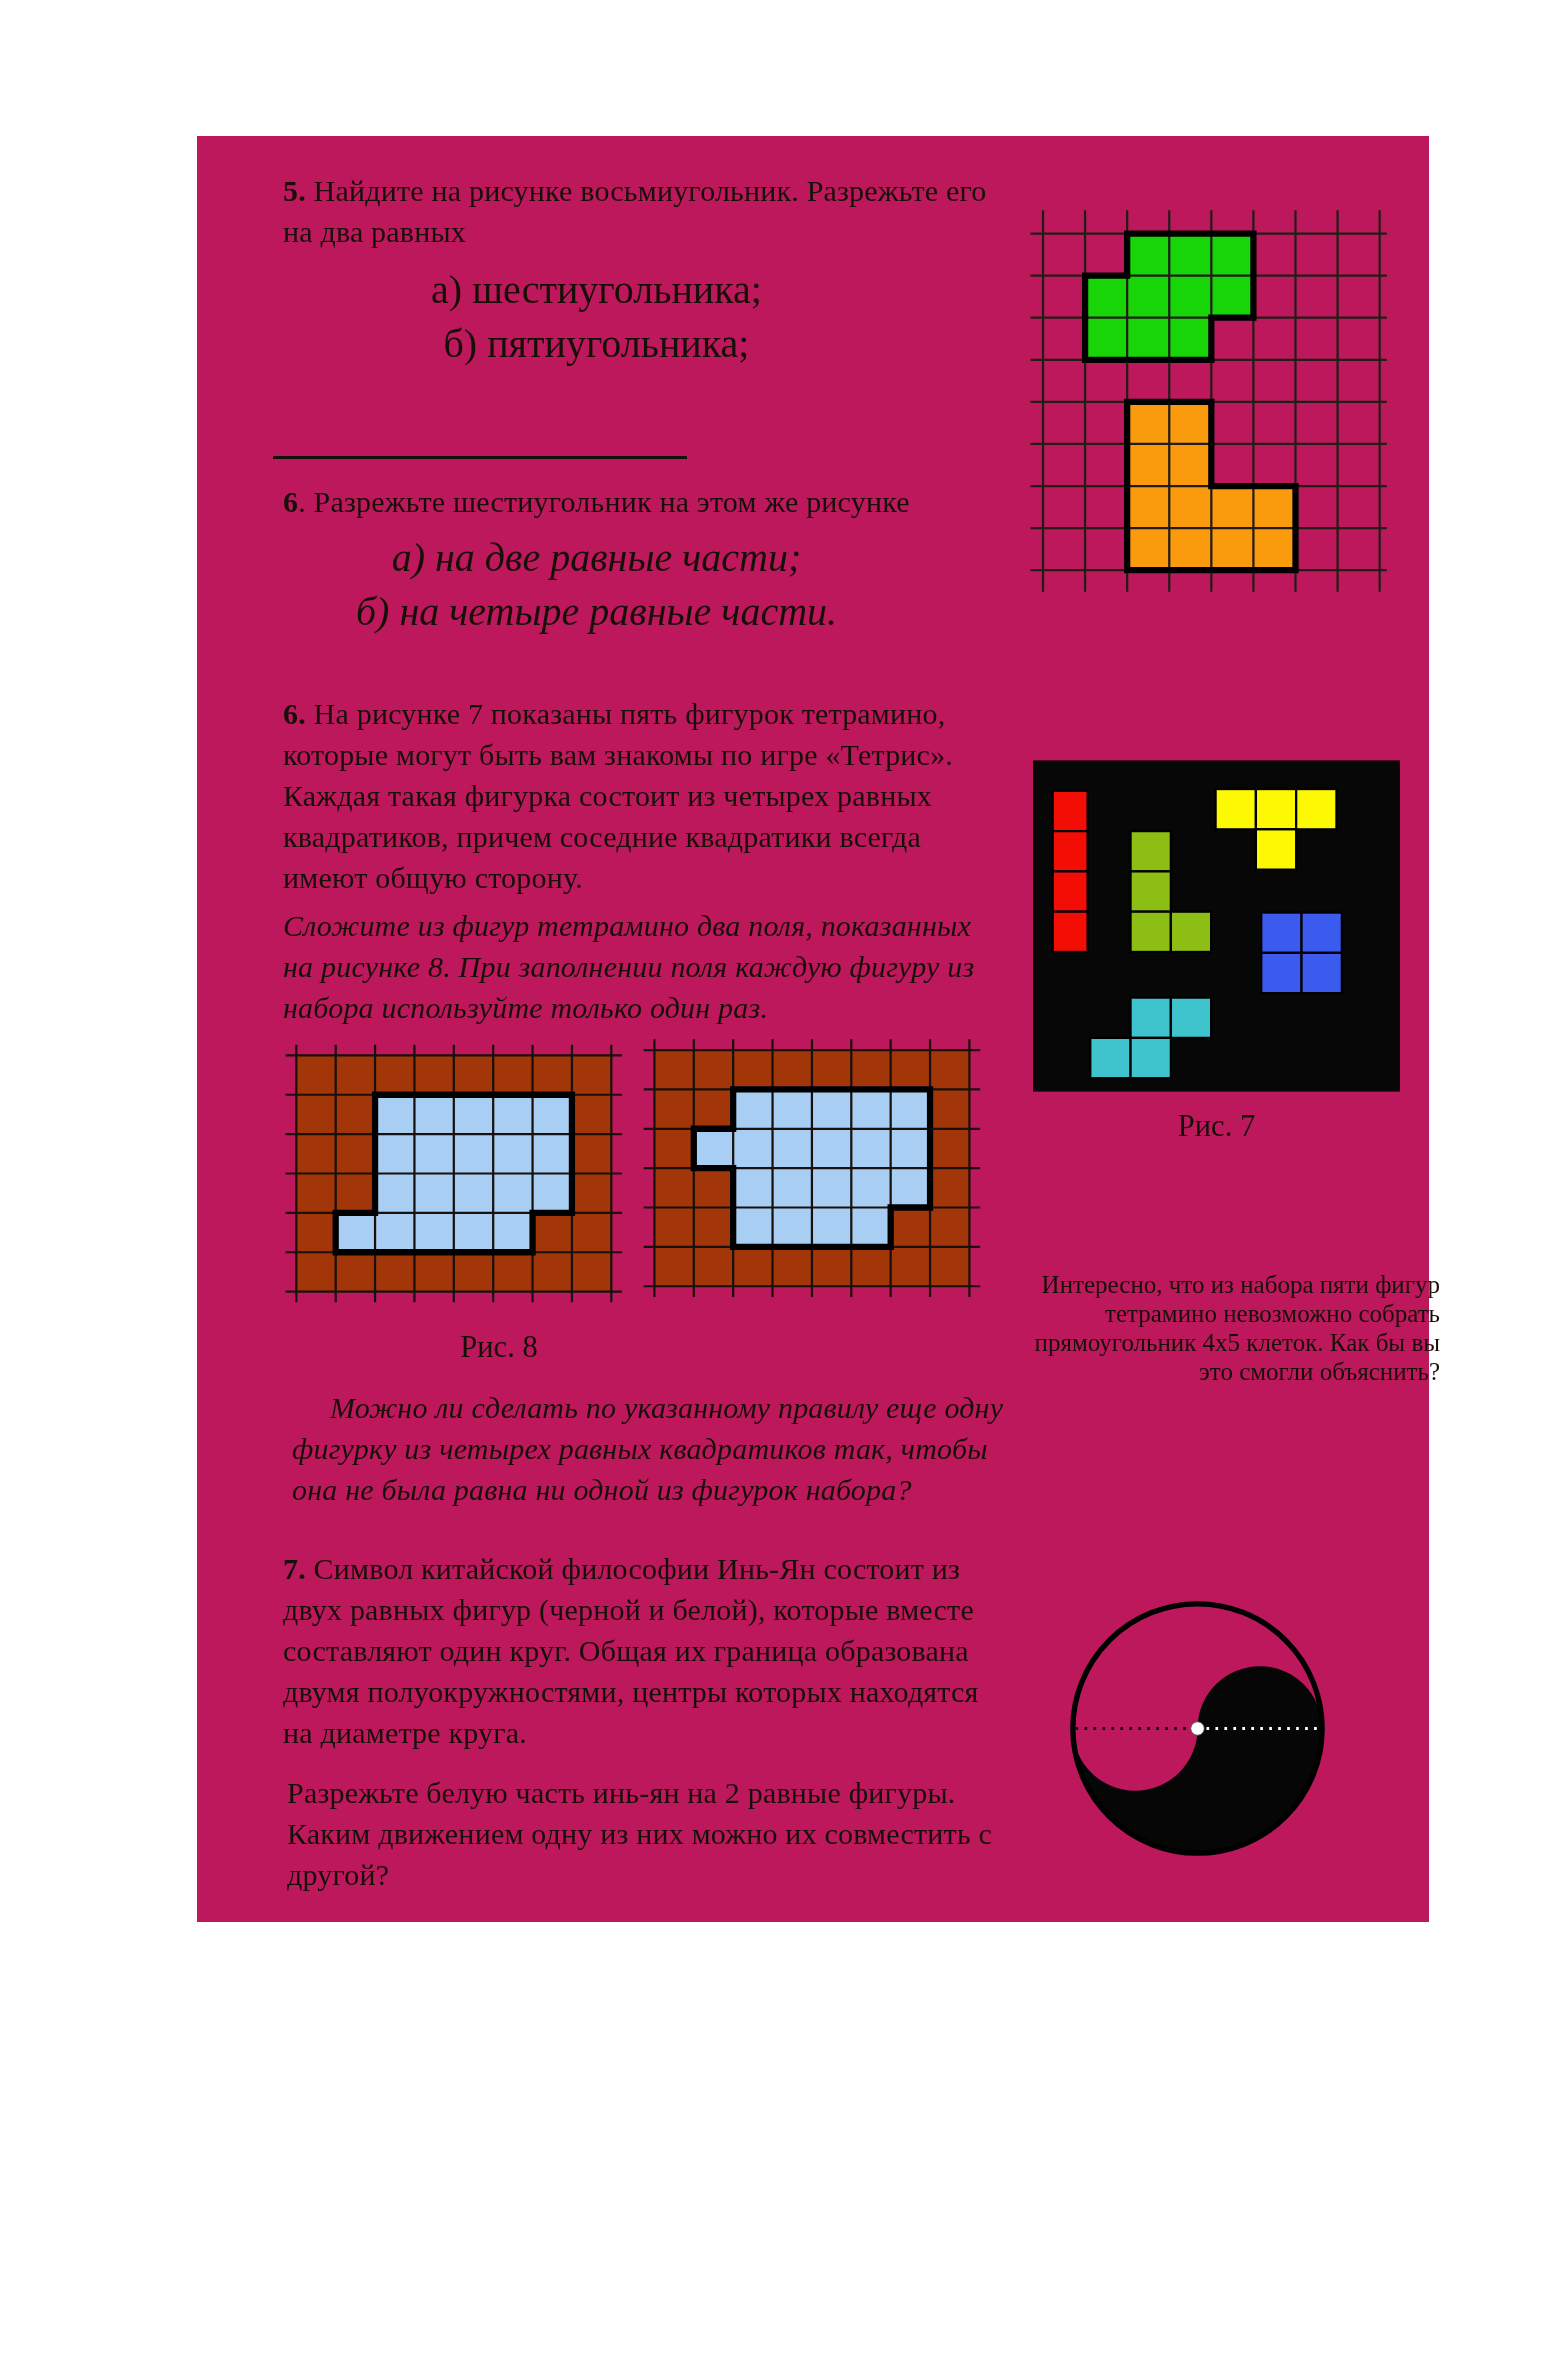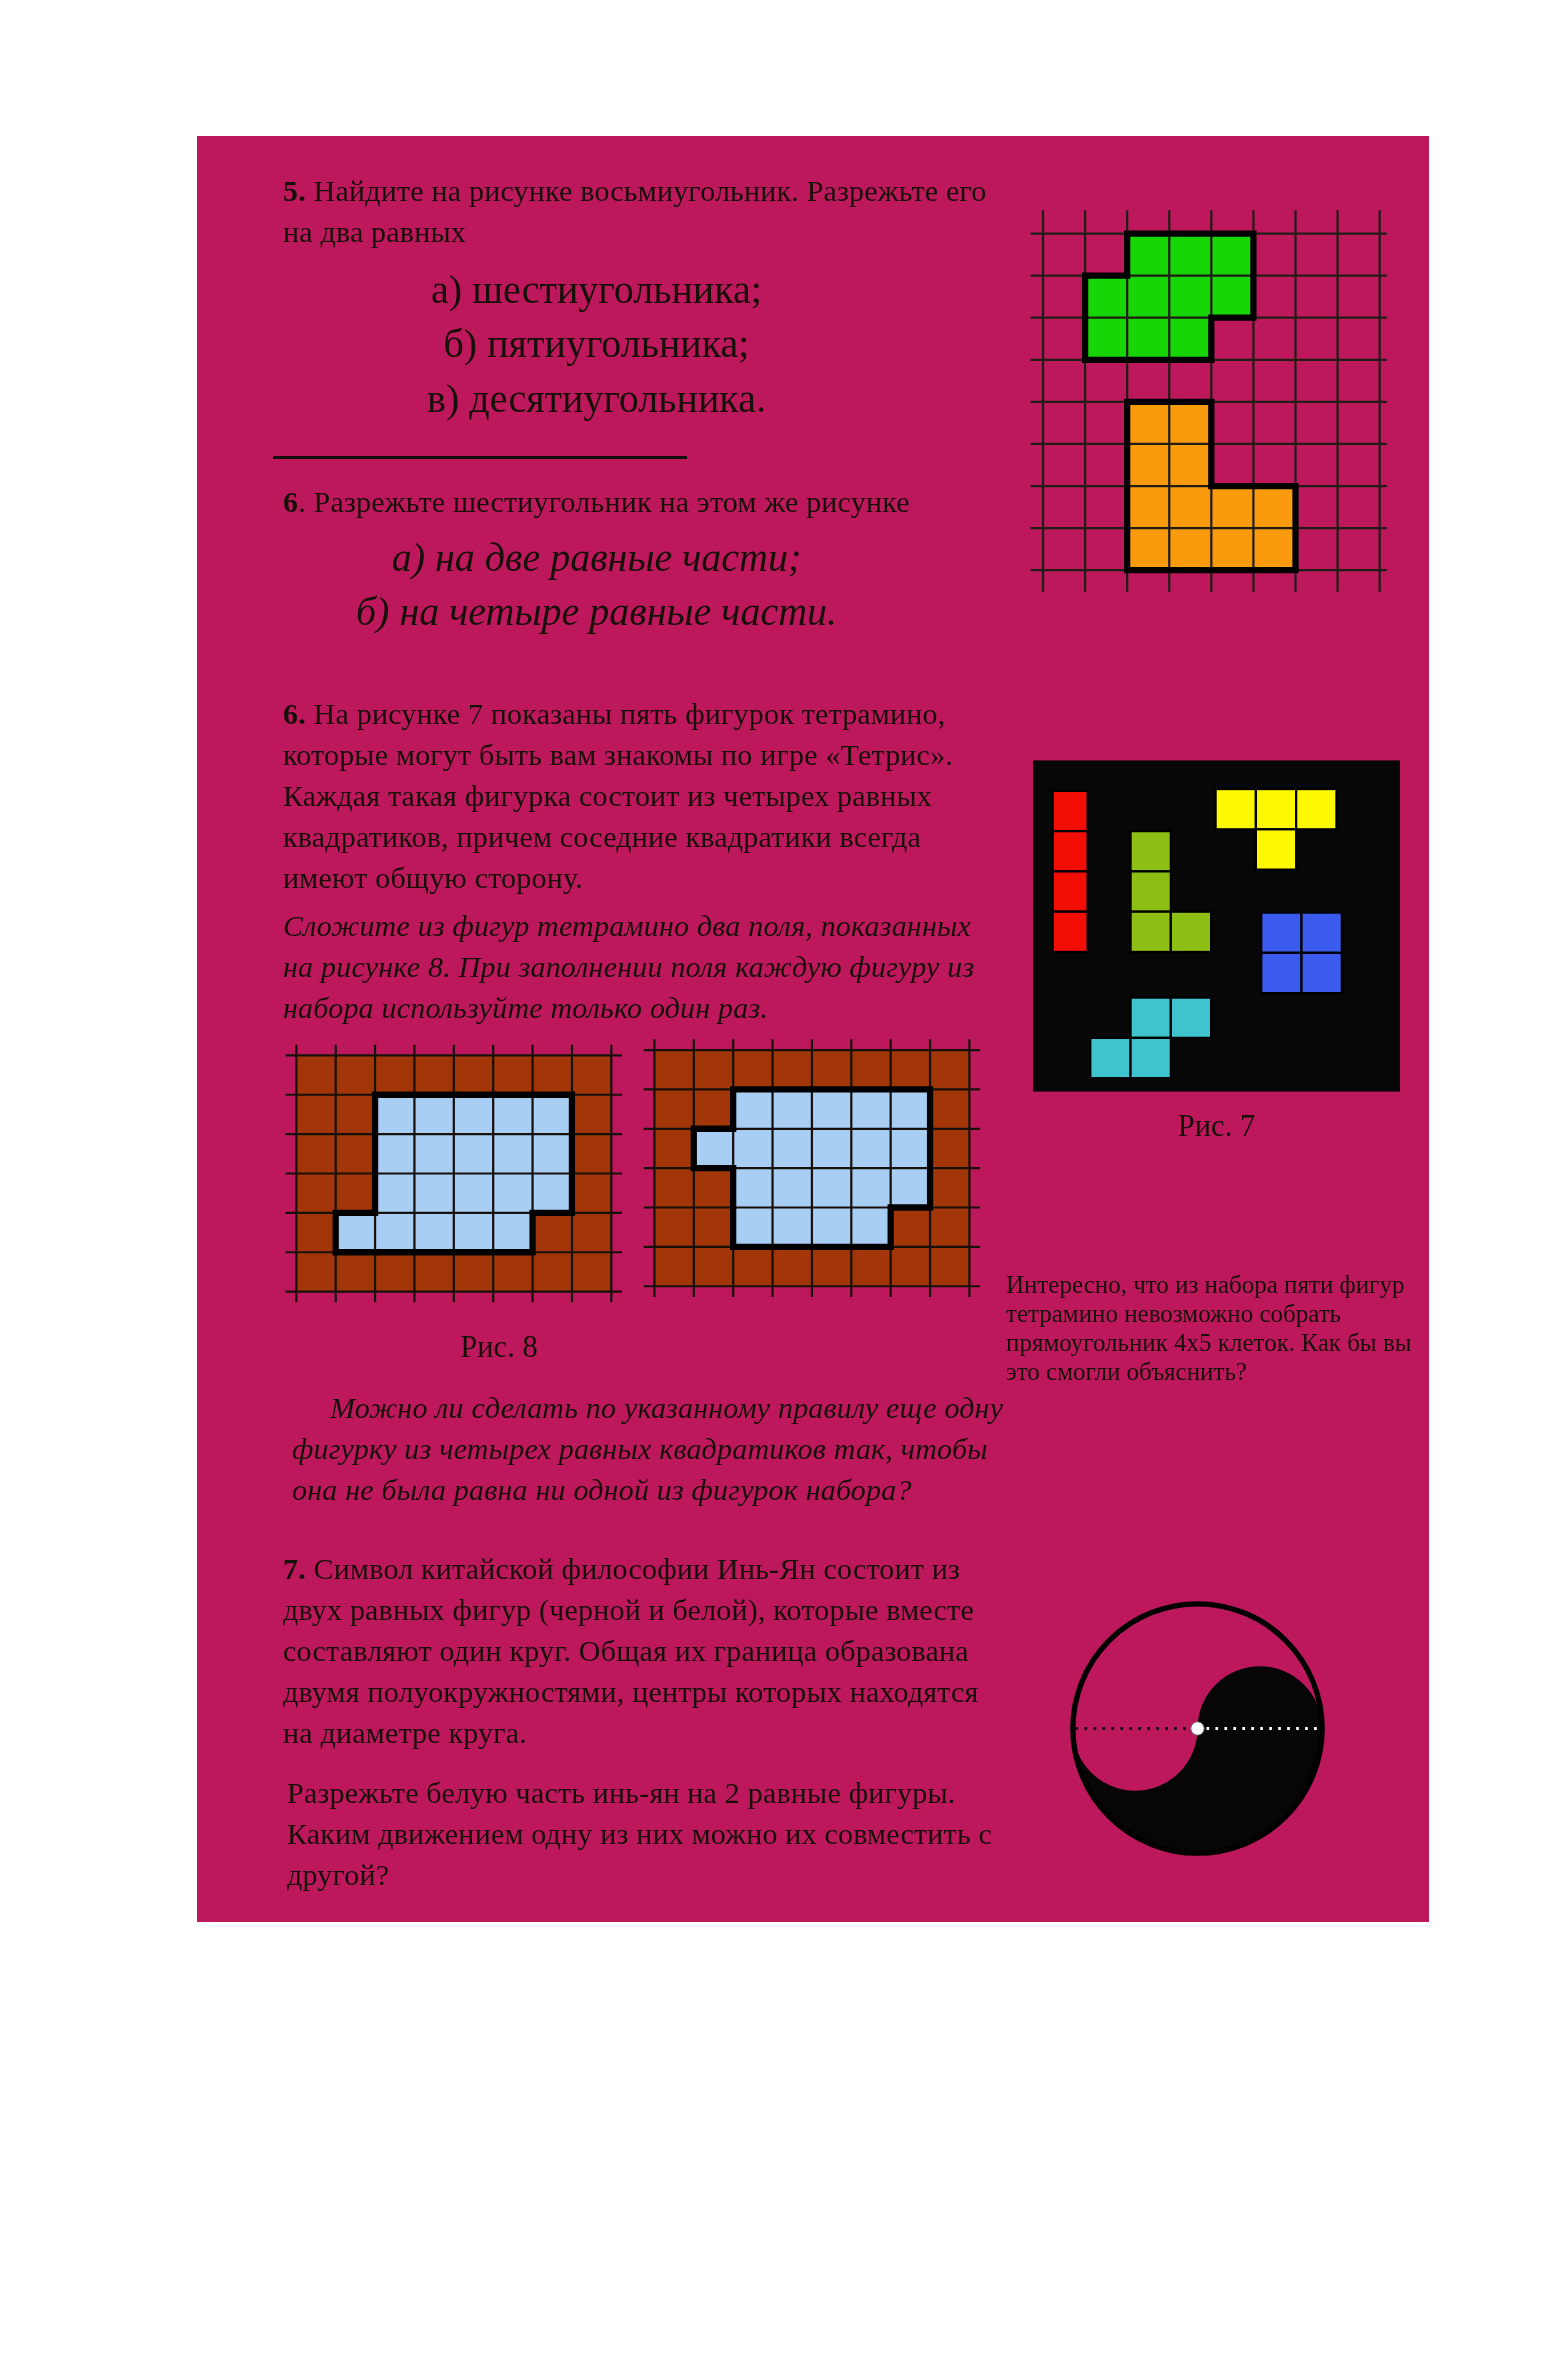--- a/index.html
+++ b/index.html
@@ -13,35 +13,34 @@
     background:#be185d;
   }
   .abs{position:absolute;}
   .para{
     margin:0;font-size:30px;line-height:41px;letter-spacing:0.2px;
   }
   .para b{font-weight:bold;}
   .items .item{font-size:40px;line-height:41px;margin-bottom:13.4px;text-align:center;}
   .divider{background:#14100c;height:2.7px;}
   .caption{font-size:30.5px;text-align:center;line-height:36px;}
-  .note{font-size:25px;line-height:29px;text-align:left;}
+  .note{font-size:25px;line-height:29px;text-align:right;}
   .indent{text-indent:38px;}
   svg{display:block;}
 </style>
 </head>
 <body>
 
 <div class="panel">
 
   <p class="para abs" style="left:86px;top:34px;width:721px;"><b>5.</b><span> Найдите на рисунке  восьмиугольник.  Разрежьте его на два равных</span></p>
 
   <div class="items abs" style="left:86px;top:133px;width:627px;">
     <div class="item">а) шестиугольника;</div>
     <div class="item">б) пятиугольника;</div>
-    <div class="item">в) десятиугольника.</div>
   </div>
 
   <div class="divider abs" style="left:76px;top:320px;width:414px;"></div>
 
   <p class="para abs" style="left:86px;top:345px;width:721px;"><b>6</b><span>. Разрежьте шестиугольник на этом же рисунке</span></p>
 
   <div class="items abs" style="left:86px;top:401px;width:627px;font-style:italic;">
     <div class="item">а) на две равные части;</div>
     <div class="item">б) на четыре равные части.</div>
   </div>

